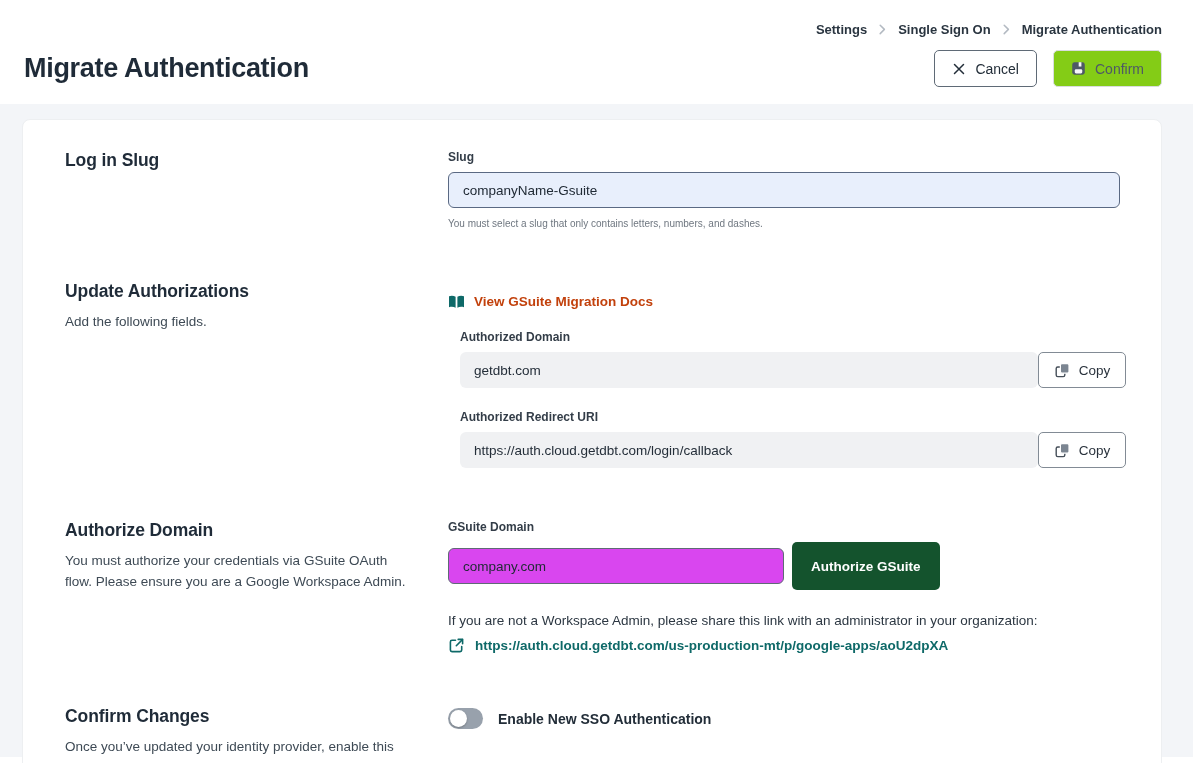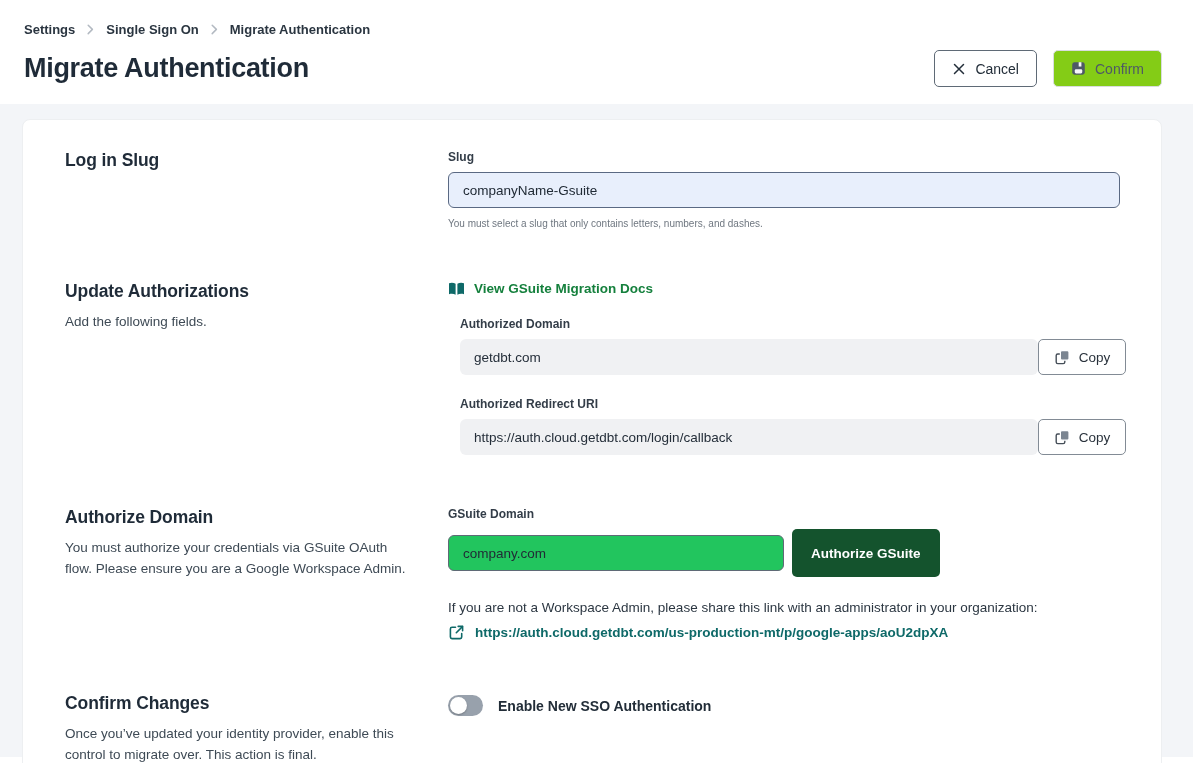--- a/index.html
+++ b/index.html
@@ -8,21 +8,21 @@
     font-family: "Liberation Sans", sans-serif;
     background: #ffffff;
     color: #212b36;
     width: 1193px;
     height: 763px;
     overflow: hidden;
   }
 
   
   .header { padding: 22px 31px 0 24px; background: #ffffff; }
-  .breadcrumb { display: flex; align-items: center; gap: 11px; font-size: 13px; font-weight: 700; color: #2a3540; }
+  .breadcrumb { display: flex; align-items: center; gap: 11px; font-size: 13px; font-weight: 700; color: #2a3540; justify-content: flex-end; }
   .crumb { cursor: pointer; }
   .crumb-sep { display: inline-flex; align-items: center; }
   .title-row { display: flex; justify-content: space-between; align-items: center; margin-top: 13px; padding-bottom: 17px; }
   .page-title { font-size: 27px; font-weight: 700; color: #1f2b38; letter-spacing: -0.3px; margin: 0; }
   .actions { display: flex; gap: 16px; }
   .btn {
     display: inline-flex; align-items: center; justify-content: center; gap: 9px;
     height: 37px; padding: 14px 17px; border-radius: 5px; font-size: 14px;
     font-family: inherit; cursor: pointer; background: #fff;
   }
@@ -37,28 +37,28 @@
   }
 
   .section { display: grid; grid-template-columns: 383px 1fr; margin-bottom: 52px; }
   .section:last-child { margin-bottom: 0; }
   .section-heading { font-size: 17.5px; font-weight: 700; color: #1f2b38; margin: 0 0 9px 0; letter-spacing: -0.1px; }
   .section-desc { font-size: 13.5px; color: #3e4a55; line-height: 1.58; max-width: 352px; margin: 0; }
 
   .field-label { font-size: 12px; font-weight: 700; color: #333d48; margin-bottom: 8px; }
   .text-input {
     height: 36px; border: 1px solid #5f6a76; border-radius: 6px; padding: 0 14px;
-    font-size: 13.5px; color: #212b36; font-family: inherit; outline: none; background: #22c55e;
+    font-size: 13.5px; color: #212b36; font-family: inherit; outline: none; background: #d946ef;
   }
   .slug-input { width: 100%; background: #e8effc; border-color: #5a6983; }
   .helper { font-size: 10px; color: #6f7780; margin-top: 10px; }
 
   .docs-link {
     display: inline-flex; align-items: center; gap: 9px;
-    color: #15803d; font-weight: 700; font-size: 13.5px; cursor: pointer; margin-bottom: 21px;
+    color: #c2410c; font-weight: 700; font-size: 13.5px; cursor: pointer; margin-bottom: 21px; margin-top: 13px;
   }
   .field-block { margin-bottom: 22px; margin-left: 12px; }
   .field-block:last-child { margin-bottom: 0; }
   .readonly-row { display: flex; gap: 0; align-items: center; }
   .readonly-field {
     width: 578px; height: 36px; background: #f0f1f3; border-radius: 6px;
     display: flex; align-items: center; padding: 0 14px; font-size: 13.5px; color: #242e39;
   }
   .copy-btn {
     width: 88px; height: 36px; border: 1px solid #828b95; background: #fff; border-radius: 5px;

